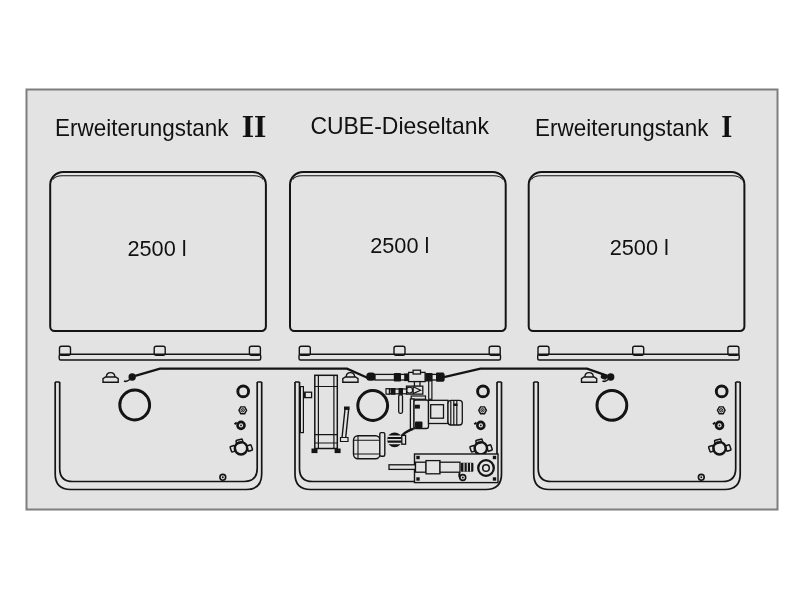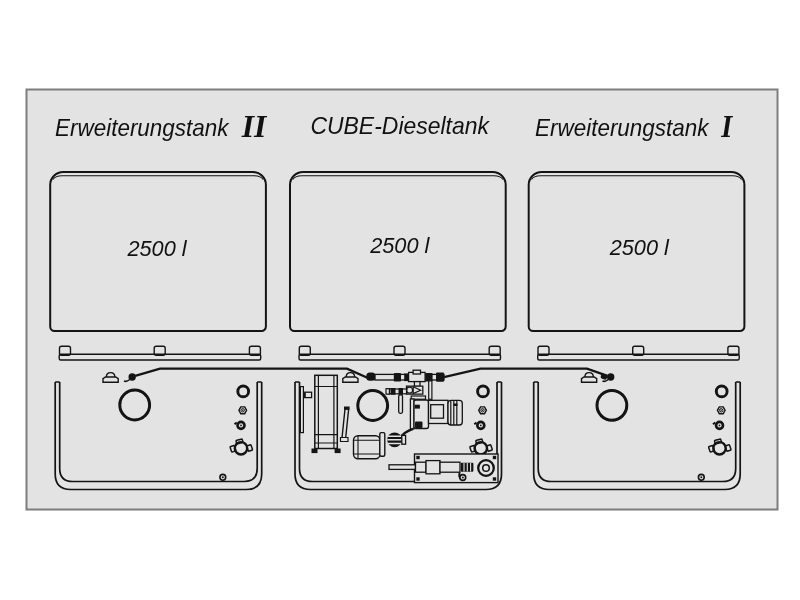--- a/index.html
+++ b/index.html
@@ -1,16 +1,16 @@
 <!DOCTYPE html>
 <html><head>
 <meta charset="utf-8">
 <style>
   html,body{margin:0;padding:0;background:#ffffff;}
-  .wrap{width:688px;height:600px;position:relative;font-style:italic;}
+  .wrap{width:688px;height:600px;position:relative;}
   svg{position:absolute;top:0;left:0;}
   text{font-family:"Liberation Sans",sans-serif;fill:#111;}
   .ser{font-family:"Liberation Serif",serif;font-weight:bold;}
 </style>
 </head>
 <body>
 <div class="wrap">
 <svg width="800" height="600" viewBox="0 0 800 600">
   <rect x="0" y="0" width="800" height="600" fill="#ffffff"></rect>
   <rect x="26.5" y="89.5" width="751" height="420" fill="#e3e3e3" stroke="#7e7e7e" stroke-width="2"></rect>

